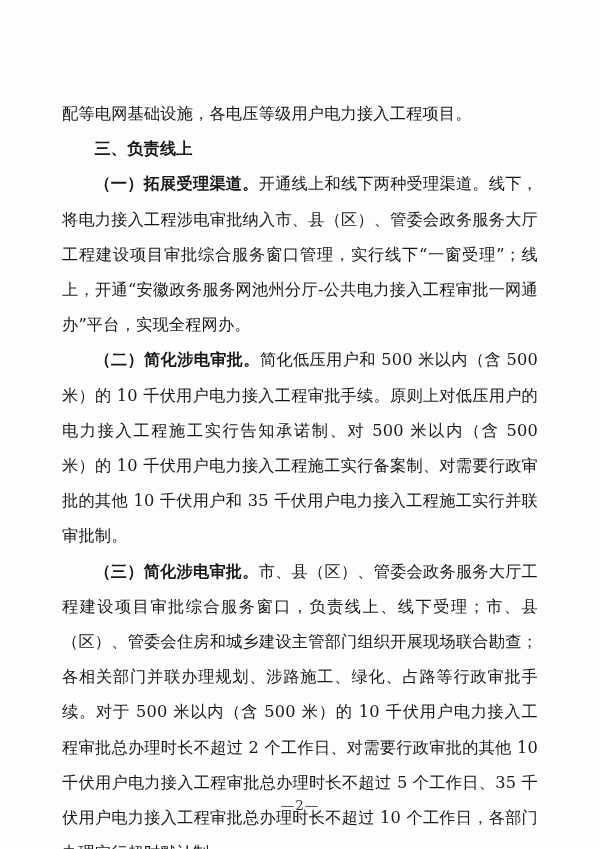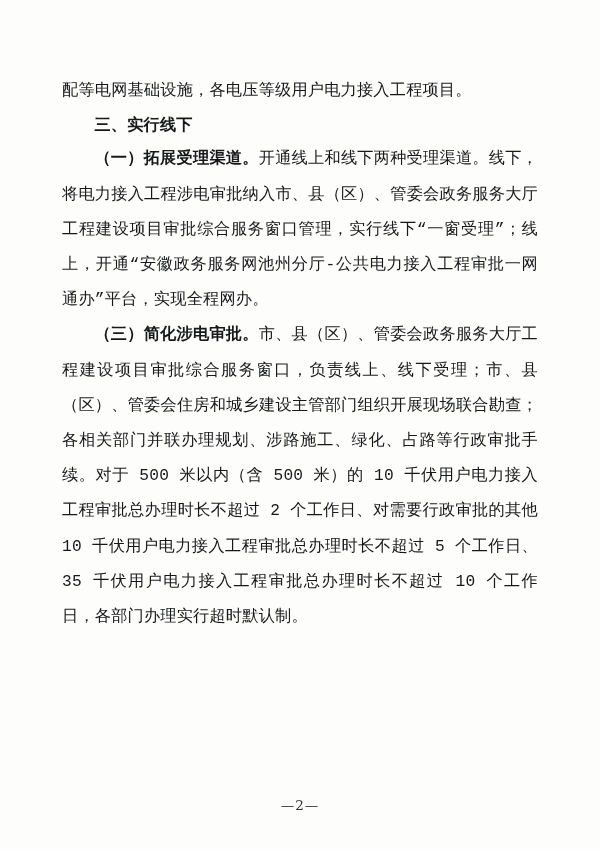--- a/index.html
+++ b/index.html
@@ -13,37 +13,36 @@
     font-family: "DejaVu Serif", "Liberation Serif", serif;
     color: #1a1a1a;
     overflow: hidden;
   }
   .page {
     position: relative;
     width: 600px;
     height: 849px;
     background: #fdfdfb;
     box-sizing: border-box;
-    padding: 72px 62px 40px 62px;
+    padding: 96px 62px 40px 62px;
   }
   .doc-body {
     font-size: 16.2px;
     line-height: 35.2px;
     text-align: justify;
     text-justify: inter-ideograph;
     letter-spacing: 0.2px;
     color: #16181a;
   }
   .para {
     margin: 0;
     text-indent: 0;
   }
   .para.indent {
     text-indent: 2em;
-    font-family: Liberation Mono, monospace;
   }
   .para.heading {
     text-indent: 2em;
     font-weight: bold;
   }
   .run-bold {
     font-weight: bold;
   }
   .footer {
     position: absolute;
@@ -62,24 +61,25 @@
 </style>
 </head>
 <body>
 
 <div class="page">
 
   <div class="doc-body">
 
     <p class="para">配等电网基础设施，各电压等级用户电力接入工程项目。</p>
 
-    <p class="para heading">三、实行线下</p>
+    <p class="para heading">三、负责线上</p>
 
     <p class="para indent"><span class="run-bold">（一）拓展受理渠道。</span><span>开通线上和线下两种受理渠道。线下，将电力接入工程涉电审批纳入市、县（区）、管委会政务服务大厅工程建设项目审批综合服务窗口管理，实行线下“一窗受理”；线上，开通“安徽政务服务网池州分厅-公共电力接入工程审批一网通办”平台，实现全程网办。</span></p>
 
+    <p class="para indent"><span class="run-bold">（二）简化涉电审批。</span><span>简化低压用户和 500 米以内（含 500 米）的 10 千伏用户电力接入工程审批手续。原则上对低压用户的电力接入工程施工实行告知承诺制、对 500 米以内（含 500 米）的 10 千伏用户电力接入工程施工实行备案制、对需要行政审批的其他 10 千伏用户和 35 千伏用户电力接入工程施工实行并联审批制。</span></p>
 
     <p class="para indent"><span class="run-bold">（三）简化涉电审批。</span><span>市、县（区）、管委会政务服务大厅工程建设项目审批综合服务窗口，负责线上、线下受理；市、县（区）、管委会住房和城乡建设主管部门组织开展现场联合勘查；各相关部门并联办理规划、涉路施工、绿化、占路等行政审批手续。对于 500 米以内（含 500 米）的 10 千伏用户电力接入工程审批总办理时长不超过 2 个工作日、对需要行政审批的其他 10 千伏用户电力接入工程审批总办理时长不超过 5 个工作日、35 千伏用户电力接入工程审批总办理时长不超过 10 个工作日，各部门办理实行超时默认制。</span></p>
 
   </div>
 
   <div class="footer">
     <span class="page-number">—2—</span>
   </div>
 
 </div>

